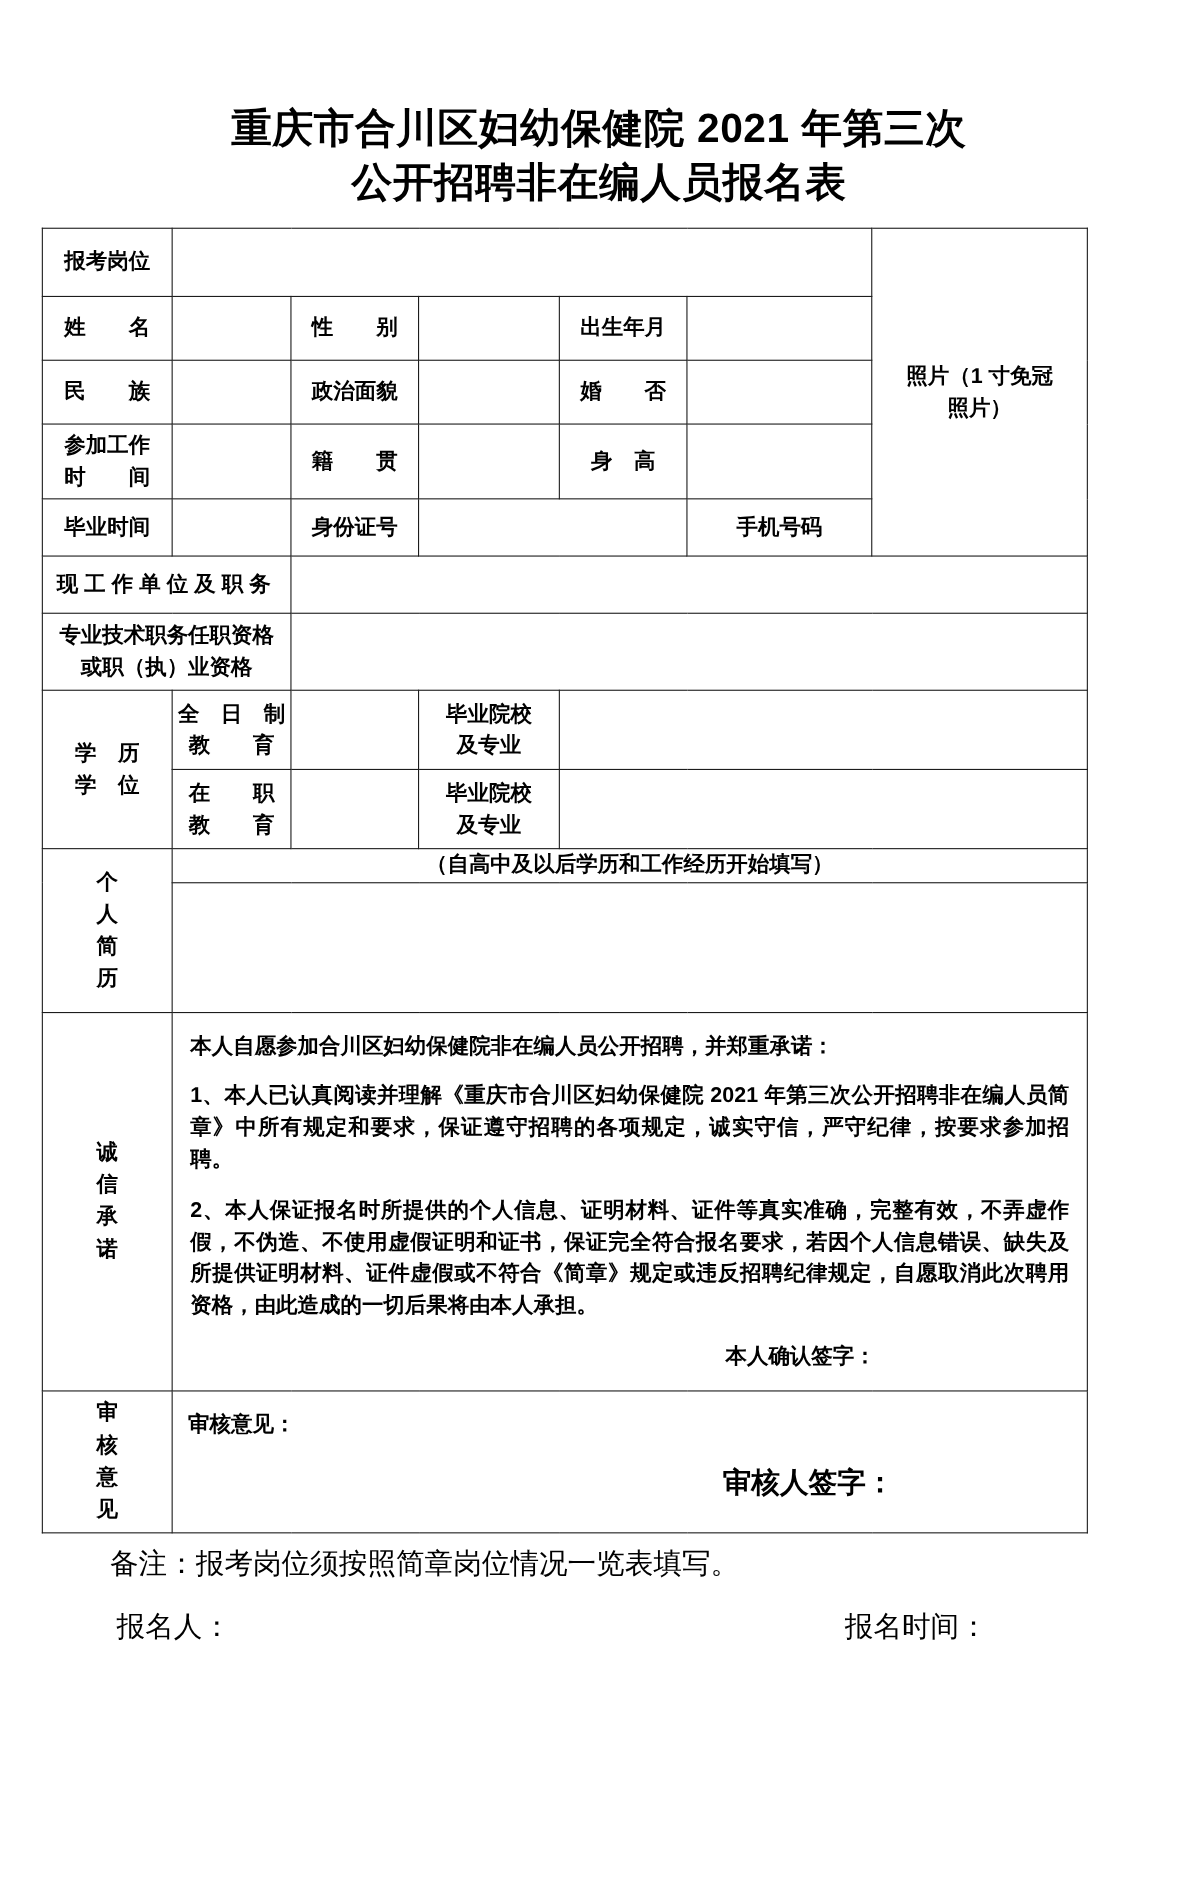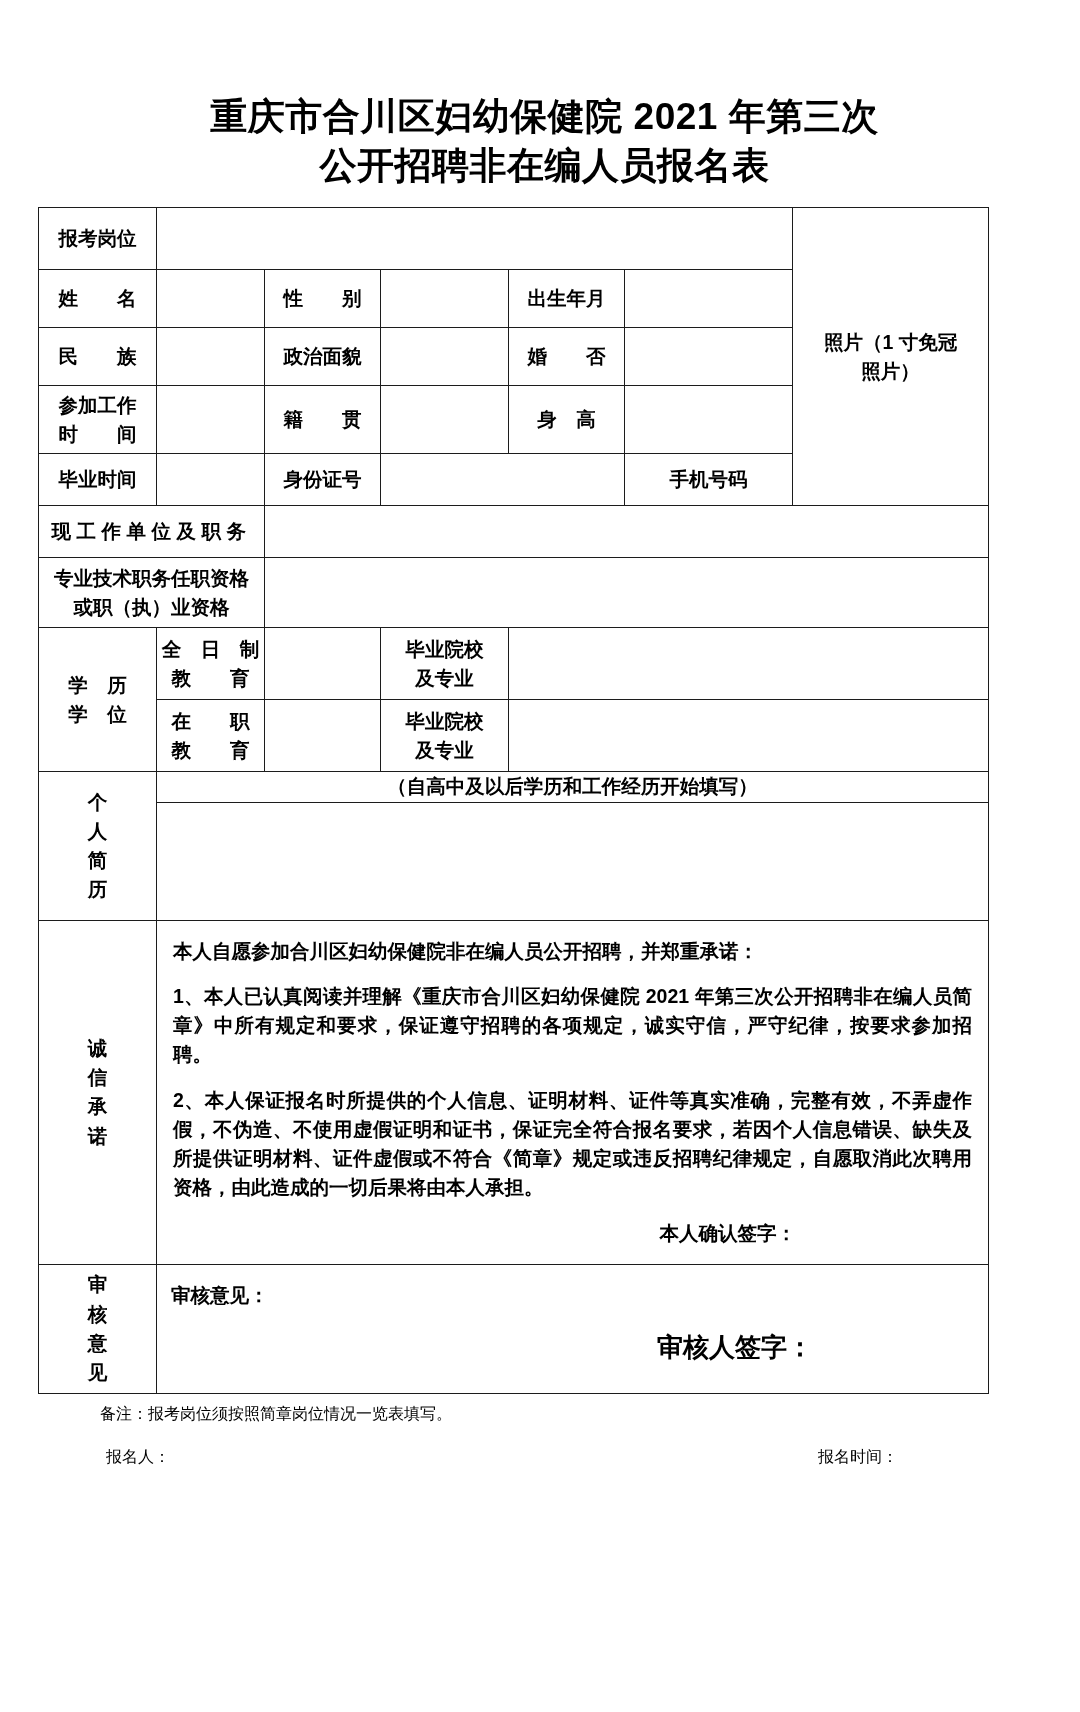--- a/index.html
+++ b/index.html
@@ -106,21 +106,21 @@
     position: absolute;
     right: 175px;
     bottom: 26px;
     font-size: 26px;
   }
 
   
   .footer {
     margin: 10px 0 0 38px;
     width: 950px;
-    font-size: 16px;
+    font-size: 26px;
   }
   .remark { padding-left: 62px; }
   .foot-row {
     display: flex;
     justify-content: space-between;
     padding: 22px 90px 0 68px;
     text-align: center;
   }
 </style>
 </head>

